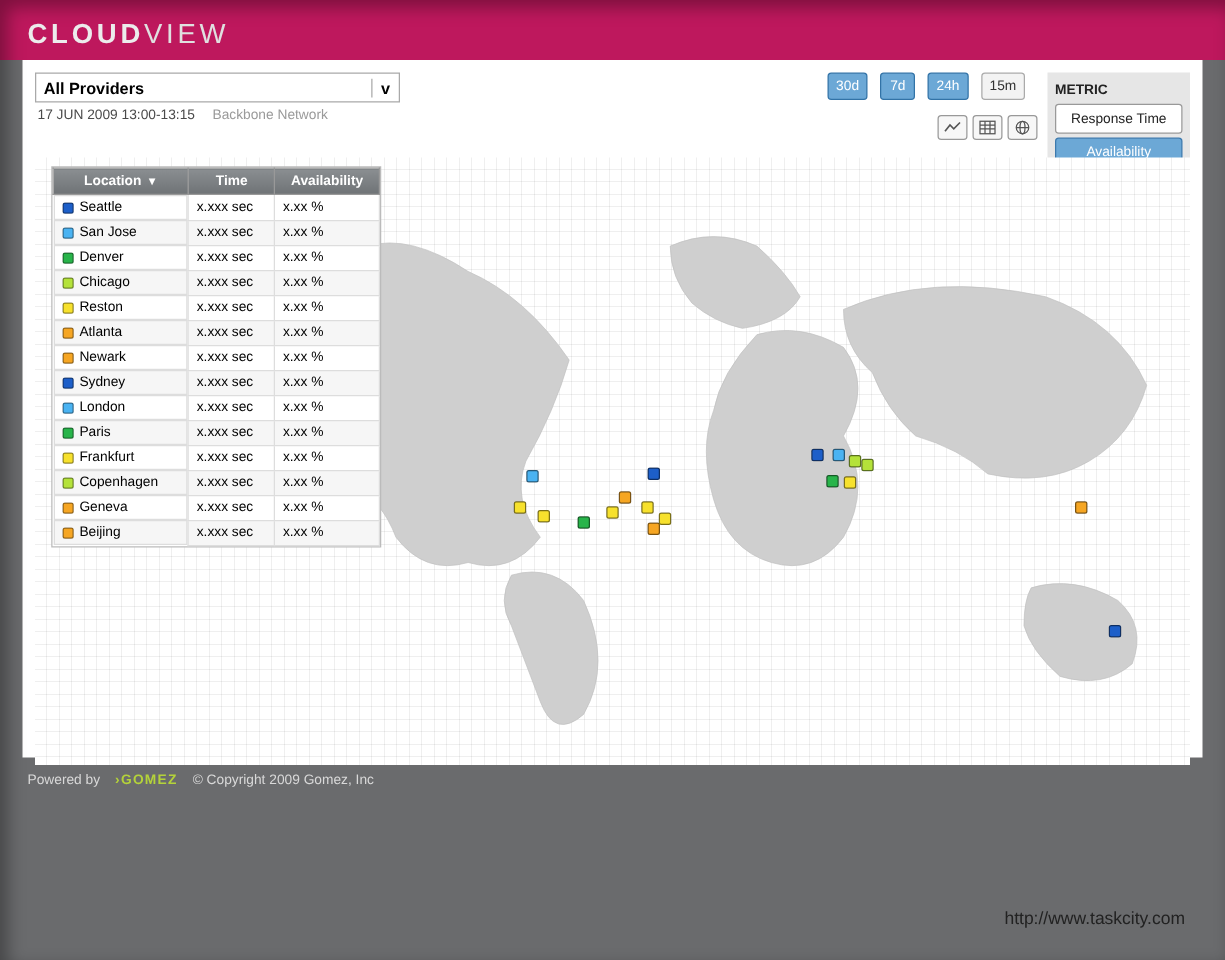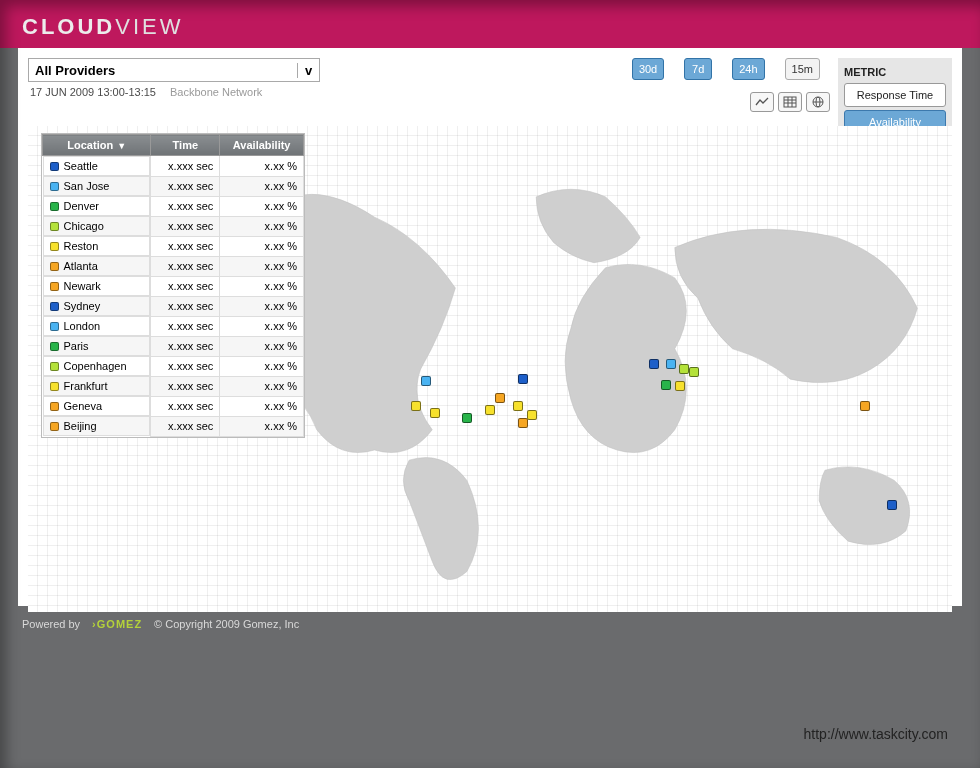--- a/index.html
+++ b/index.html
@@ -6,34 +6,34 @@
 body { font-family: Arial, Helvetica, sans-serif; background: #6a6b6d; width: 980px; height: 768px; overflow: hidden; position: relative; }
 .header { padding: 14px 22px 8px 22px; background: #be185d; }
 .logo { font-size: 22px; color: #e0e0e0; letter-spacing: 3px; font-weight: 300; }
 .logo .bold { font-weight: 700; color: #ececec; }
 .content { background: #fff; margin: 0 18px; padding: 10px; position: relative; height: 558px; }
 .toolbar { display: flex; align-items: center; gap: 6px; position: relative; }
 .provider-select { width: 292px; height: 24px; border: 1px solid #a9a9a9; display: flex; align-items: center; justify-content: space-between; padding: 0 6px; cursor: pointer; font-size: 13px; font-weight: 700; gap: 13px; }
 .dropbtn { border-left: 1px solid #a9a9a9; padding-left: 6px; font-size: 13px; display: inline-flex; align-items: center; justify-content: center; width: 16px; }
 .subinfo { font-size: 11px; color: #4a4a4a; padding: 4px 2px 0 2px; display: flex; gap: 14px; }
 .subinfo .net { color: #9a9a9a; }
-.time-range { position: absolute; right: 132px; top: 0; display: flex; gap: 20px; }
+.time-range { position: absolute; right: 132px; top: 0; display: flex; gap: 10px; }
 .time-btn { border: 1px solid #3273a7; background: #6ca8d6; color: #fff; font-size: 11px; padding: 4px 6px; border-radius: 3px; cursor: pointer; min-width: 28px; text-align: center; }
 .time-btn.inactive { background: #f3f3f3; color: #333; border-color: #aaa; }
 .view-icons { position: absolute; right: 132px; top: 44px; display: flex; gap: 4px; }
 .view-icon { width: 24px; height: 20px; border: 1px solid #999; border-radius: 3px; background: #f7f7f7; display: flex; align-items: center; justify-content: center; cursor: pointer; }
 .view-icon svg { width: 14px; height: 12px; }
 .main-area { display: flex; margin-top: 28px; position: relative; height: 486px; }
 .map-wrap { flex: 1; position: relative; background: repeating-linear-gradient(to right, #fff, #fff 9px, #efefef 9px, #efefef 10px), repeating-linear-gradient(to bottom, transparent, transparent 9px, #efefef 9px, #efefef 10px); background-blend-mode: multiply; }
 .world-svg { position: absolute; inset: 0; width: 100%; height: 100%; }
 .marker { width: 10px; height: 10px; border: 1px solid rgba(0,0,0,.5); position: absolute; border-radius: 2px; }
 .data-table { position: absolute; left: 14px; top: 8px; width: 262px; border-collapse: collapse; font-size: 11px; box-shadow: 0 0 0 1px #bbb; z-index: 5; background: #fff; }
 .data-table th { background: linear-gradient(#8a8e91,#6f7376); color: #fff; font-weight: 700; padding: 4px 6px; text-align: center; border: 1px solid #999; font-size: 11px; }
 .data-table th:first-child { text-align: center; }
-.data-table td { padding: 3px 6px; border: 1px solid #ddd; text-align: right; white-space: nowrap; }
+.data-table td { padding: 3px 6px; border: 1px solid #ddd; text-align: left; white-space: nowrap; }
 .data-table td:first-child { text-align: left; display: flex; align-items: center; gap: 5px; }
 .data-table tr:nth-child(even) td { background: #f6f6f6; }
 .sq { width: 9px; height: 9px; display: inline-block; border: 1px solid rgba(0,0,0,.4); border-radius: 2px; }
 .sort-arrow { font-size: 9px; margin-left: 4px; }
 .right-panel { width: 114px; margin-left: 6px; background: #e6e6e6; padding: 8px 6px; display: flex; flex-direction: column; gap: 3px; font-size: 11px; position: absolute; right: 10px; top: 10px; bottom: 10px; }
 .rp-head { font-weight: 700; color: #222; margin-top: 6px; margin-bottom: 2px; font-size: 11px; }
 .rp-head:first-child { margin-top: 0; }
 .rp-btn { border: 1px solid #3c79ad; background: #6ca8d6; color: #fff; padding: 5px 0; border-radius: 3px; text-align: center; cursor: pointer; font-size: 11px; }
 .rp-btn.sel { background: #fff; color: #222; border-color: #999; }
 .footer { padding: 12px 22px; display: flex; align-items: center; gap: 12px; font-size: 11px; color: #d9d9d9; }
@@ -204,30 +204,30 @@
             <tr>
               <td>
                 <span class="sq" style="background:#28b44a"></span>
                 <span>Paris</span>
               </td>
               <td>x.xxx sec</td>
               <td>x.xx  %</td>
             </tr>
             <tr>
               <td>
+                <span class="sq" style="background:#f7e12d"></span>
+                <span>Frankfurt</span>
+              </td>
+              <td>x.xxx sec</td>
+              <td>x.xx  %</td>
+            </tr>
+            <tr>
+              <td>
                 <span class="sq" style="background:#b4e23a"></span>
                 <span>Copenhagen</span>
-              </td>
-              <td>x.xxx sec</td>
-              <td>x.xx  %</td>
-            </tr>
-            <tr>
-              <td>
-                <span class="sq" style="background:#f7e12d"></span>
-                <span>Frankfurt</span>
               </td>
               <td>x.xxx sec</td>
               <td>x.xx  %</td>
             </tr>
             <tr>
               <td>
                 <span class="sq" style="background:#f6a623"></span>
                 <span>Geneva</span>
               </td>
               <td>x.xxx sec</td>

